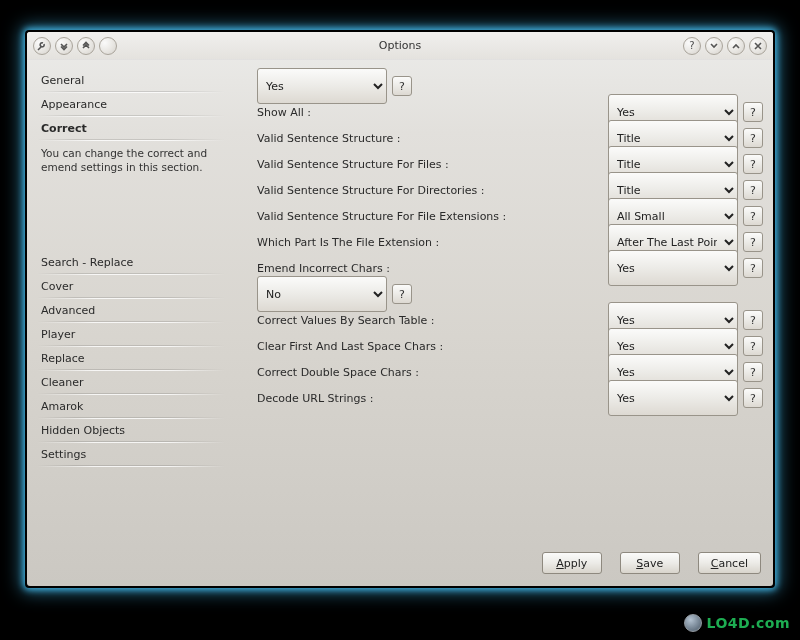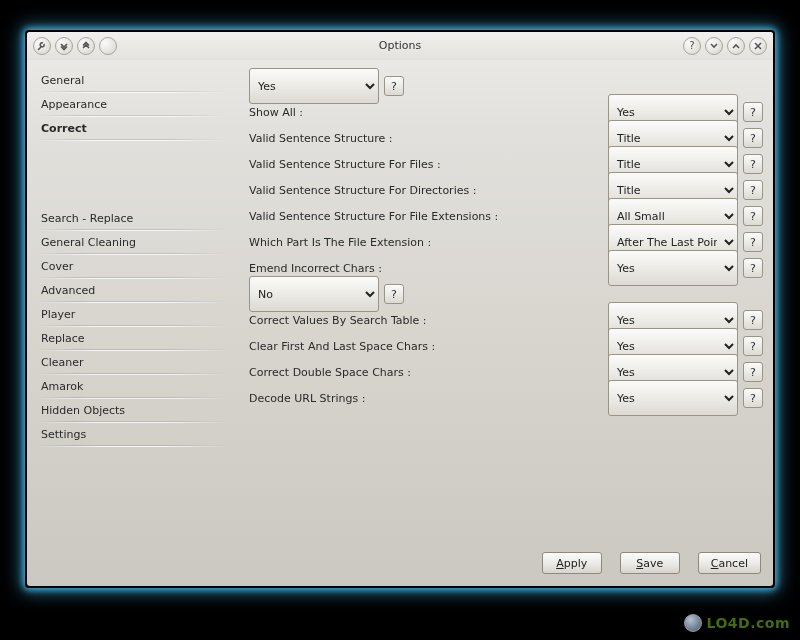--- a/index.html
+++ b/index.html
@@ -57,20 +57,21 @@
     color: #4a4a4a;
     font-size: 10px;
     line-height: 1;
     cursor: default;
   }
   .tb-btn svg { width: 10px; height: 10px; stroke: #555; stroke-width: 1.6; fill: none; }
   .content {
     flex: 1;
     display: flex;
     padding: 4px 10px 0 4px;
+    gap: 8px;
   }
   .sidebar {
     width: 200px;
     display: flex;
     flex-direction: column;
     padding-top: 4px;
   }
   .tab {
     position: relative;
     height: 24px;
@@ -160,21 +161,21 @@
     font-family: inherit;
     color: #222;
     cursor: default;
   }
   .btn .u { text-decoration: underline; }
   .watermark {
     position: absolute;
     right: 10px; bottom: 8px;
     display: flex; align-items: center;
     gap: 4px;
-    color: #4d7c0f;
+    color: #22c55e;
     opacity: 0.88;
     font-size: 14px;
     font-weight: bold;
     letter-spacing: 0.5px;
   }
   .watermark .globe {
     width: 18px; height: 18px; border-radius: 50%;
     background: radial-gradient(circle at 35% 30%, #cde 0%, #789 70%);
     border: 1px solid #a8b0b8;
   }
@@ -230,27 +231,25 @@
             <div class="tab">
               <span>General</span>
             </div>
             <div class="tab">
               <span>Appearance</span>
             </div>
             <div class="tab active">
               <span>Correct</span>
             </div>
           </div>
+        <div class="tab-desc">You can change the correct and emend settings in this section.</div>
         <div class="sidebar-spacer"></div>
         <div id="tabs-bottom">
             <div class="tab">
               <span>Search - Replace</span>
-            </div>
-            <div class="tab">
-              <span>General Cleaning</span>
             </div>
             <div class="tab">
               <span>Cover</span>
             </div>
             <div class="tab">
               <span>Advanced</span>
             </div>
             <div class="tab">
               <span>Player</span>
             </div>

